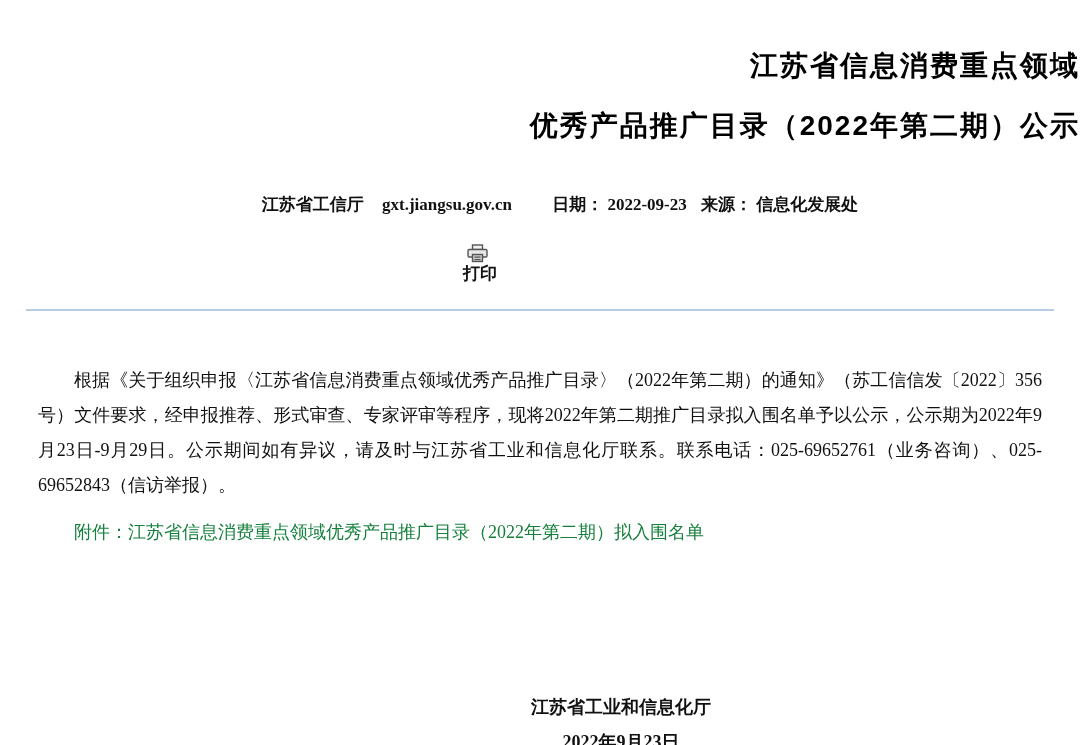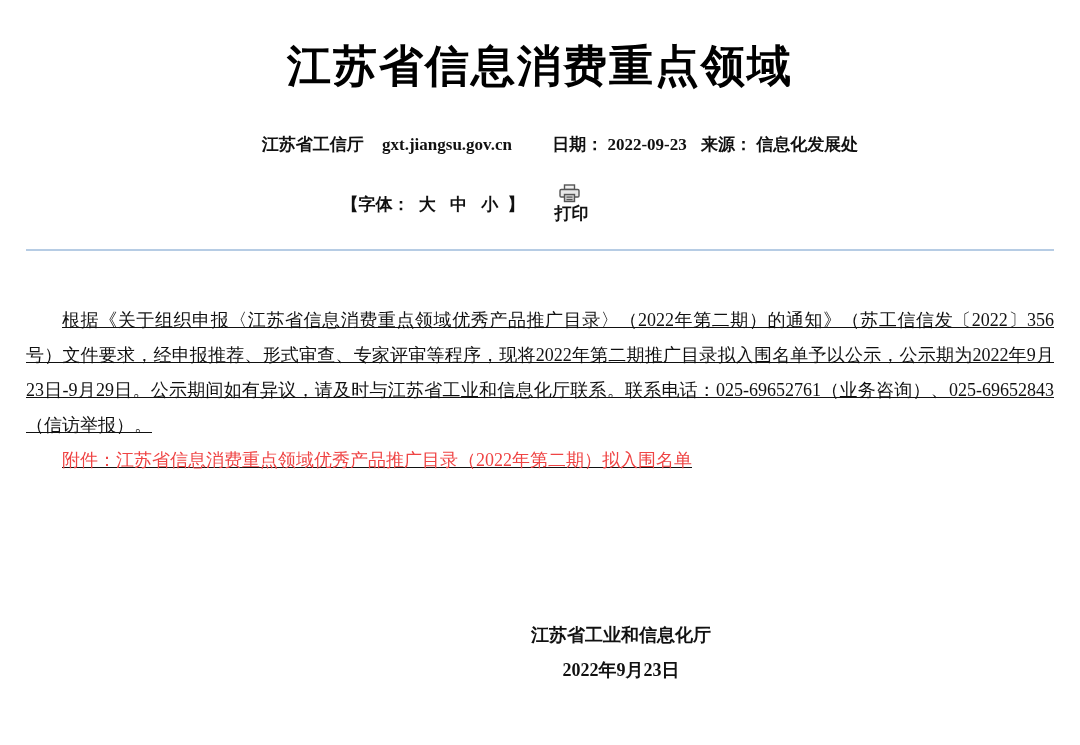--- a/index.html
+++ b/index.html
@@ -20,25 +20,26 @@
     height: 745px;
   }
   
   .title-block {
     padding-top: 36px;
     text-align: center;
   }
   .title-line {
     font-family: "Liberation Sans", "DejaVu Sans", sans-serif;
     font-weight: 700;
-    font-size: 44px;
+    font-size: 28px;
     line-height: 60px;
     letter-spacing: 2px;
     color: #000000;
     margin: 0;
+    text-align: right;
   }
   
   .meta-row {
     margin-top: 38px;
     text-align: center;
     font-size: 17px;
     line-height: 22px;
     font-weight: 700;
     white-space: nowrap;
     margin-left: 40px;
@@ -83,65 +84,58 @@
   }
   
   .content {
     margin: 52px 26px 0 26px;
     font-size: 18px;
     line-height: 35px;
     text-align: justify;
     color: #111111;
   }
   .content p {
-    margin: 0;
+    margin: 12px;
     text-indent: 2em;
-    text-decoration: underline;
   }
   .attachment-line {
-    color: #ef4444;
+    color: #15803d;
     text-decoration: none;
   }
   
   .signature-block {
     margin-top: 140px;
     text-align: center;
     transform: translateX(81px);
     font-size: 18px;
     line-height: 35px;
     font-weight: 700;
   }
   .signature-block div { margin: 0; }
 </style>
 </head>
 <body>
 
 <div class="page">
 
   <div class="title-block">
     <h1 class="title-line">江苏省信息消费重点领域</h1>
+    <h1 class="title-line">优秀产品推广目录（2022年第二期）公示</h1>
   </div>
 
   <div class="meta-row">
     <span class="meta-org">江苏省工信厅</span>
     <span class="meta-site">gxt.jiangsu.gov.cn</span>
     <span class="meta-date-label">日期：</span>
     <span class="meta-date-value">2022-09-23</span>
     <span class="meta-source-label">来源：</span>
     <span class="meta-source-value">信息化发展处</span>
   </div>
 
   <div class="toolbar-row">
-    <span class="font-size-group">
-      <span>【字体：</span>
-      <span class="font-size-option">大</span>
-      <span class="font-size-option">中</span>
-      <span class="font-size-option">小</span>
-      <span>】</span>
-    </span>
     <span class="print-button">
       <span class="print-icon">
         <svg width="21" height="19" viewBox="0 0 21 19">
           <rect x="5.5" y="1" width="10" height="4.5" fill="#f2f2f2" stroke="#555555" stroke-width="1.4"></rect>
           <rect x="1" y="5.5" width="19" height="7.5" rx="1.2" fill="#e8e8e8" stroke="#555555" stroke-width="1.4"></rect>
           <rect x="5.5" y="10.5" width="10" height="7" fill="#cccccc" stroke="#555555" stroke-width="1.4"></rect>
           <rect x="7.5" y="12.5" width="6" height="1.2" fill="#555555"></rect>
           <rect x="7.5" y="15" width="6" height="1.2" fill="#555555"></rect>
         </svg>
       </span>

